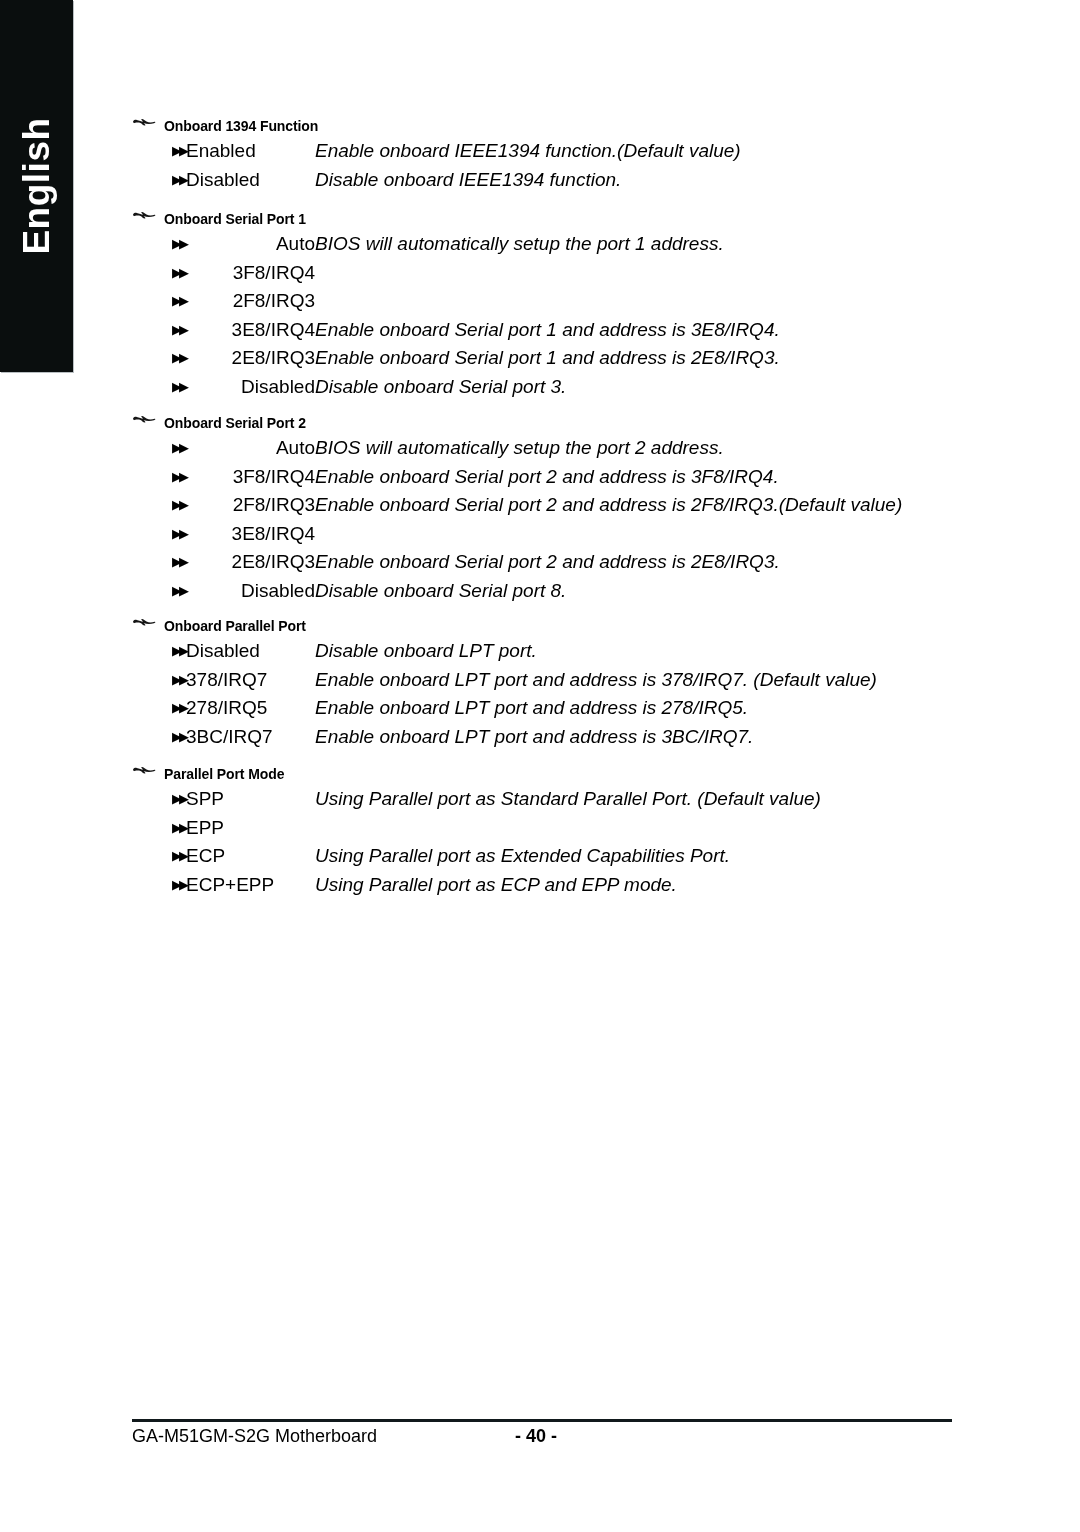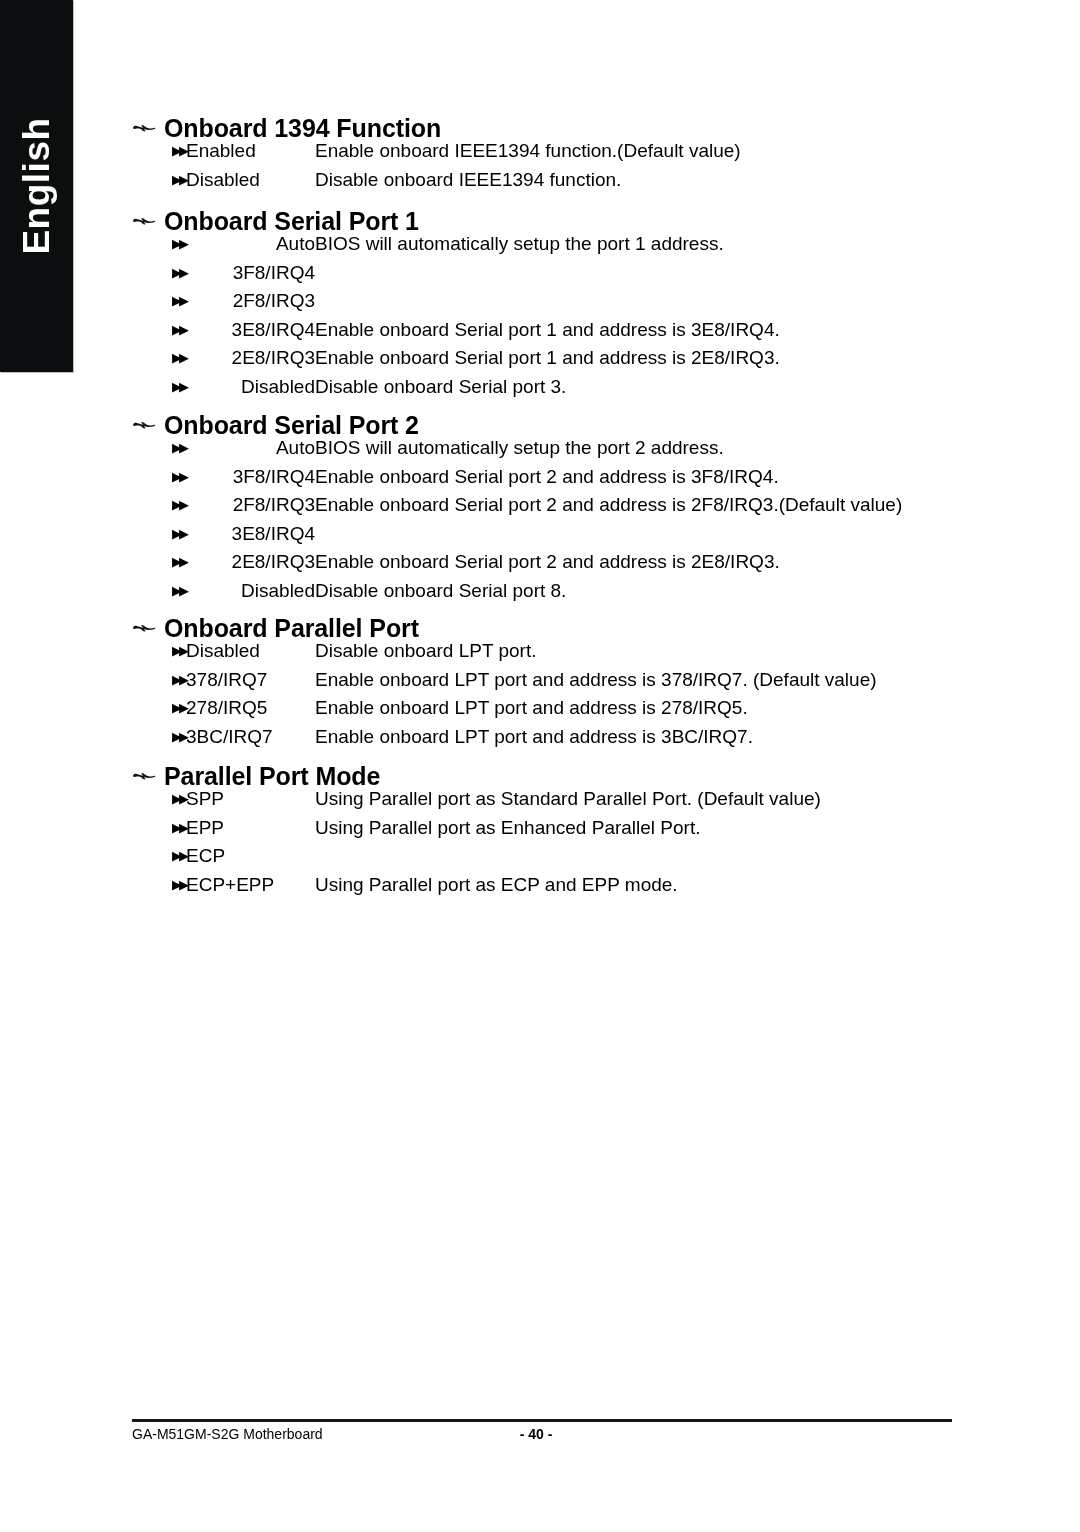--- a/index.html
+++ b/index.html
@@ -56,21 +56,21 @@
 
   .section {
     position: absolute;
     left: 132px;
     width: 830px;
   }
 
   .sec-heading {
     display: flex;
     align-items: baseline;
-    font-size: 25px;
+    font-size: 14px;
     font-weight: bold;
     letter-spacing: -0.1px;
     margin: 0;
     height: 26px;
   }
   .hand-icon {
     width: 32px;
     flex: 0 0 32px;
     font-size: 19px;
     line-height: 1;
@@ -95,38 +95,39 @@
     position: relative;
     top: -2px;
     letter-spacing: -3px;
   }
   .opt-name {
     flex: 0 0 129px;
     white-space: nowrap;
   }
   .opt-desc {
     white-space: nowrap;
+    font-style: italic;
   }
 
   
   #footer-rule {
     position: absolute;
     left: 132px;
     top: 1419px;
     width: 820px;
     height: 3px;
     background: #11191c;
   }
   #footer {
     position: absolute;
     left: 132px;
     top: 1426px;
     width: 820px;
     height: 26px;
-    font-size: 14px;
+    font-size: 18px;
   }
   #footer .foot-left {
     position: absolute;
     left: 0;
     top: 0;
     white-space: nowrap;
   }
   #footer .foot-page {
     position: absolute;
     left: 0;
@@ -284,25 +285,25 @@
         <span class="sec-title">Parallel Port Mode</span>
       </div>
       <div class="opt-row">
         <span class="opt-bullet">▶▶</span>
         <span class="opt-name">SPP</span>
         <span class="opt-desc">Using Parallel port as Standard Parallel Port. (Default value)</span>
       </div>
       <div class="opt-row">
         <span class="opt-bullet">▶▶</span>
         <span class="opt-name">EPP</span>
-        <span class="opt-desc">Using Parallel port as Enhanced Parallel Port.</span>
       </div>
       <div class="opt-row">
         <span class="opt-bullet">▶▶</span>
         <span class="opt-name">ECP</span>
+        <span class="opt-desc">Using Parallel port as Extended Capabilities Port.</span>
       </div>
       <div class="opt-row">
         <span class="opt-bullet">▶▶</span>
         <span class="opt-name">ECP+EPP</span>
         <span class="opt-desc">Using Parallel port as ECP and EPP mode.</span>
       </div>
     </div>
   </div>
 
 <div id="footer-rule"></div>

